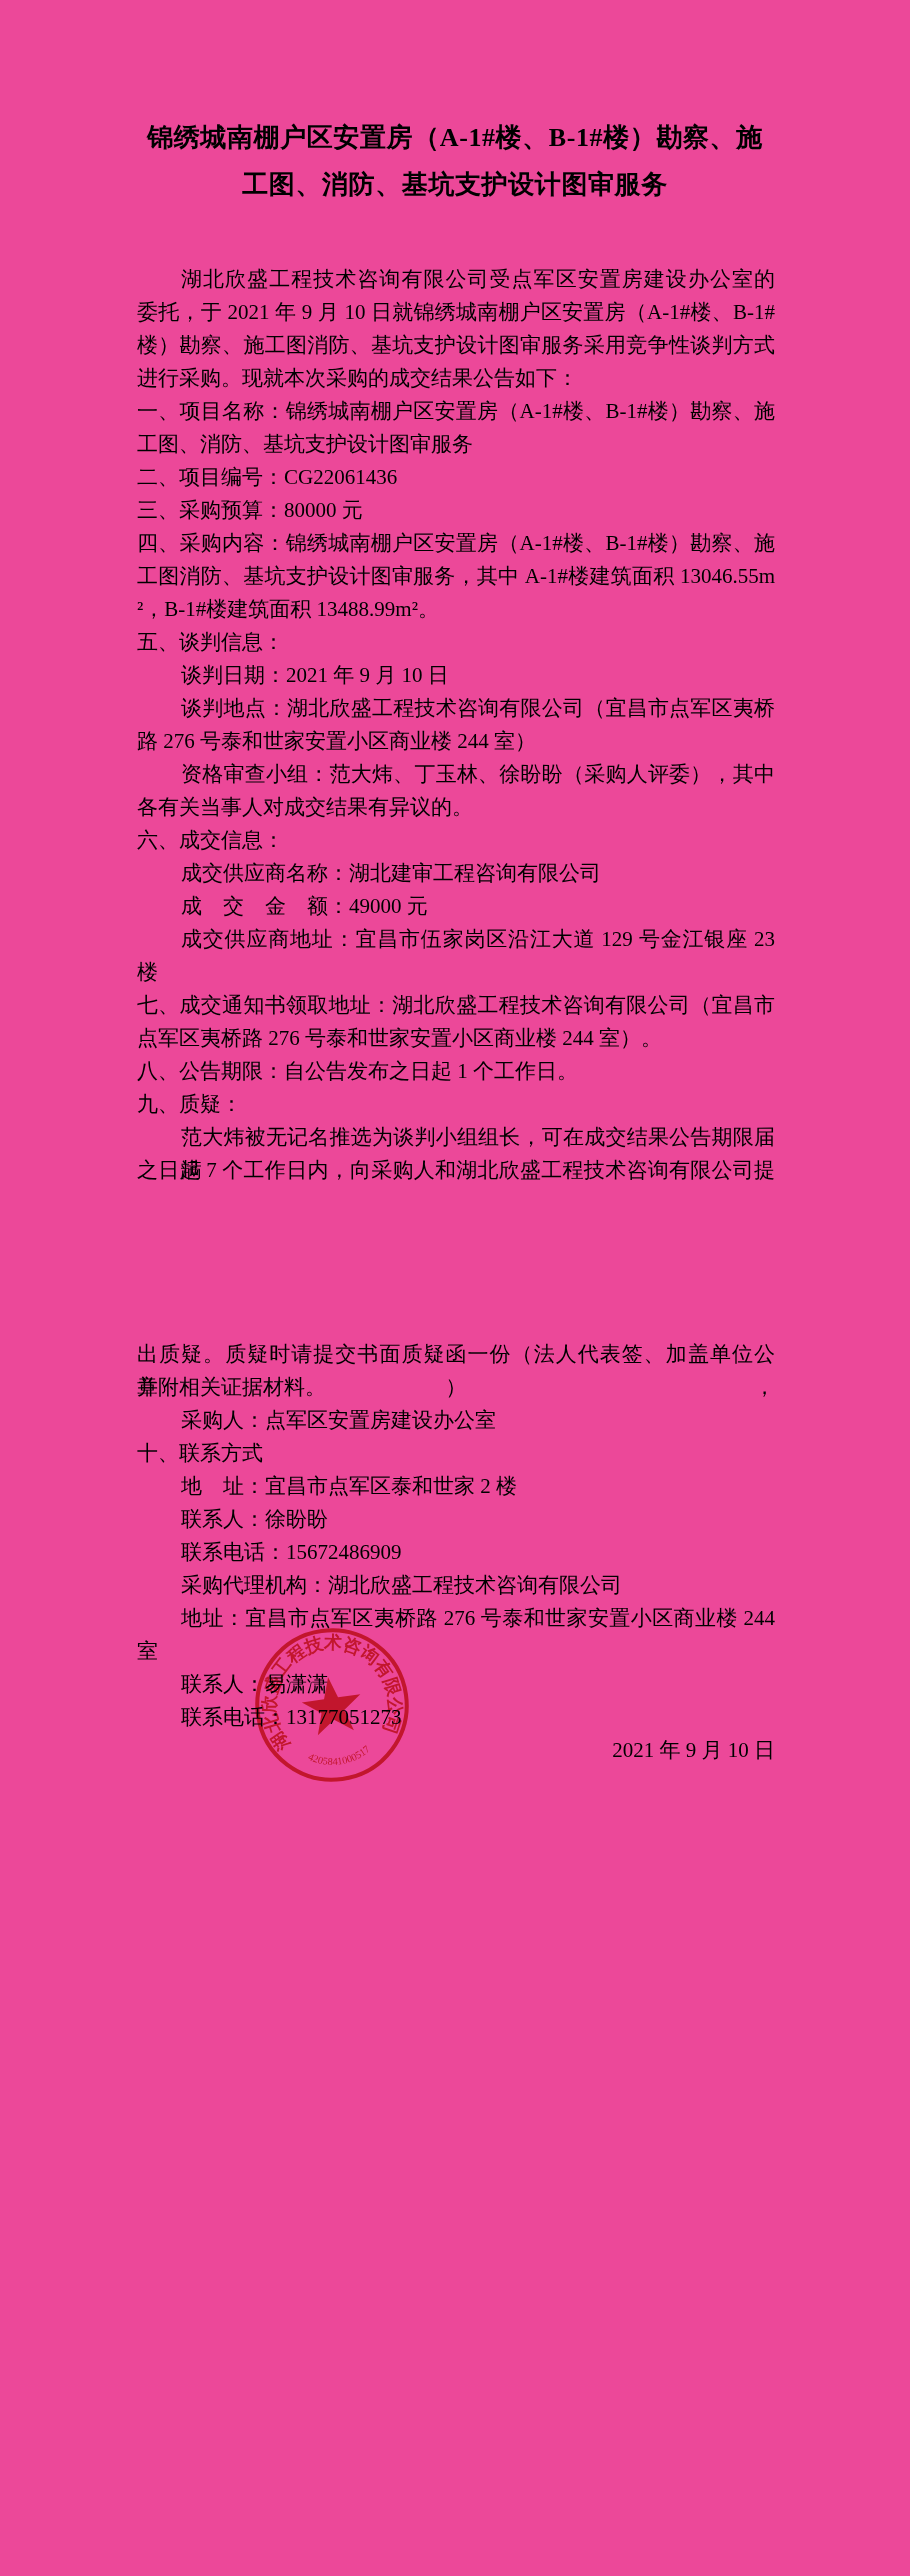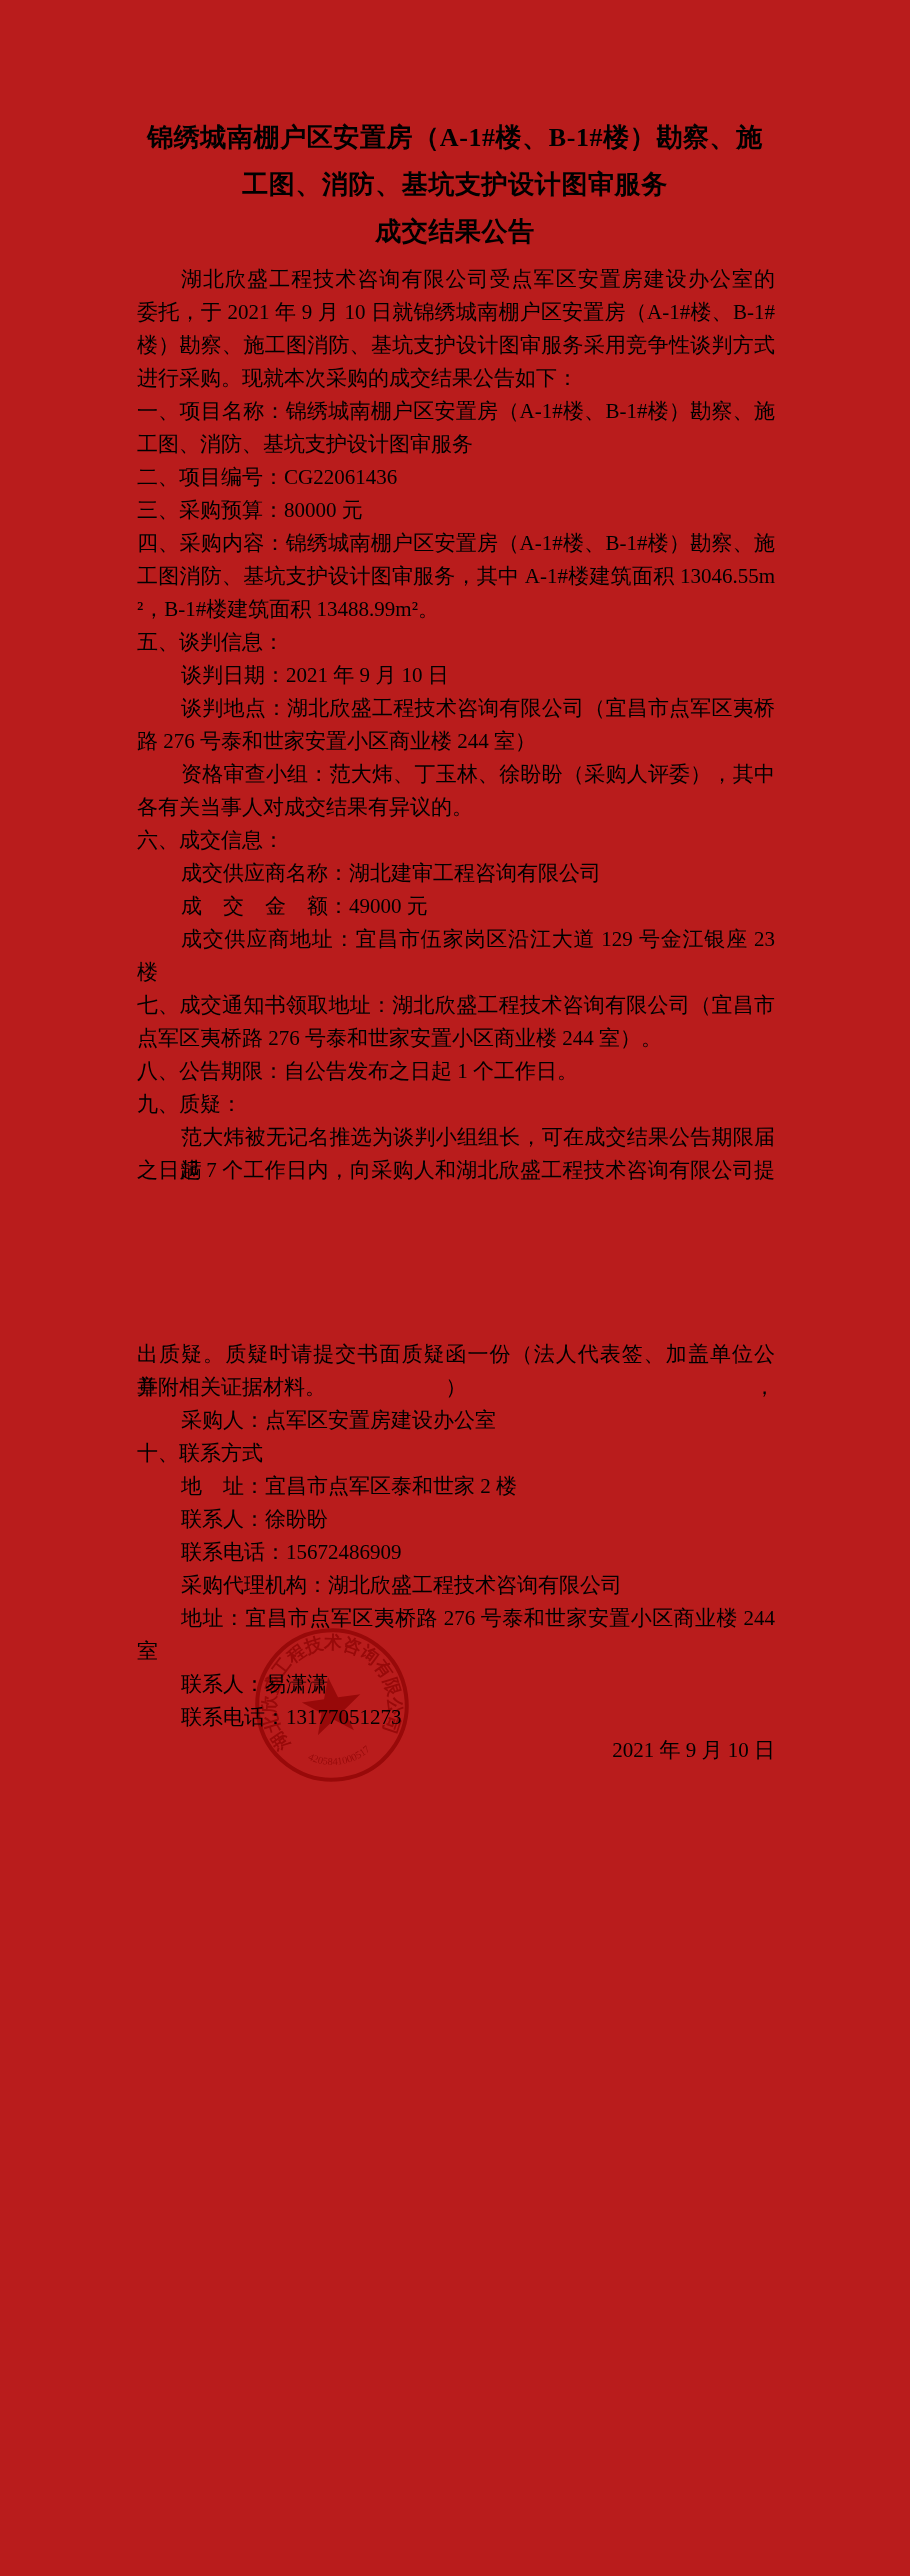--- a/index.html
+++ b/index.html
@@ -1,20 +1,20 @@
 <!DOCTYPE html>
 <html style="font-size:9.2px"><head>
 <meta charset="utf-8">
 <style>
   html,body{margin:0;padding:0;background:#ffffff;}
   #page{
     position:relative;
     width:910px;
     height:2576px;
-    background:#b91c1c;
+    background:#ec4899;
     font-family:"Liberation Serif","DejaVu Serif",serif;
     color:#000000;
     overflow:hidden;
   }
   #title{
     position:absolute;
     left:69px;
     right:69px;
     top:114px;
     text-align:center;
@@ -58,21 +58,20 @@
   }
 </style>
 </head>
 <body>
 
 <div id="page">
 
   <div id="title">
     <div class="title-line">锦绣城南棚户区安置房（A-1#楼、B-1#楼）勘察、施</div>
     <div class="title-line">工图、消防、基坑支护设计图审服务</div>
-    <div class="title-line">成交结果公告</div>
   </div>
 
   <div id="page1-body" class="body-col">
       <div class="line ind jst">湖北欣盛工程技术咨询有限公司受点军区安置房建设办公室的</div>
       <div class="line jst">委托，于 2021 年 9 月 10 日就锦绣城南棚户区安置房（A-1#楼、B-1#</div>
       <div class="line jst">楼）勘察、施工图消防、基坑支护设计图审服务采用竞争性谈判方式</div>
       <div class="line">进行采购。现就本次采购的成交结果公告如下：</div>
       <div class="line jst">一、项目名称：锦绣城南棚户区安置房（A-1#楼、B-1#楼）勘察、施</div>
       <div class="line">工图、消防、基坑支护设计图审服务</div>
       <div class="line">二、项目编号：CG22061436</div>

